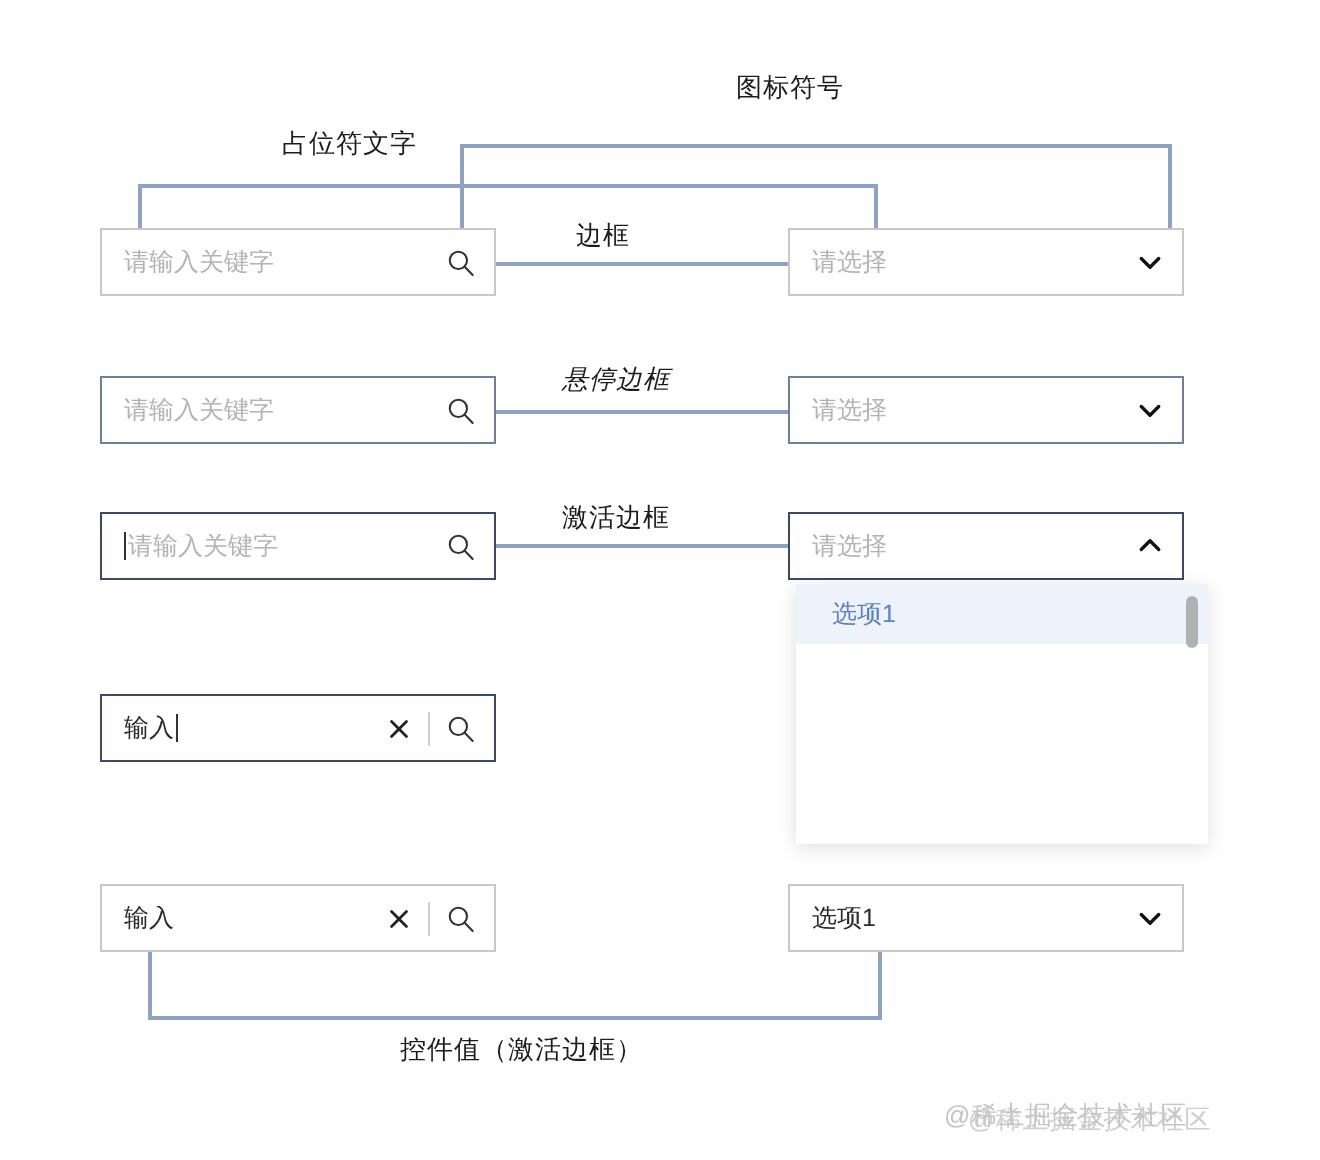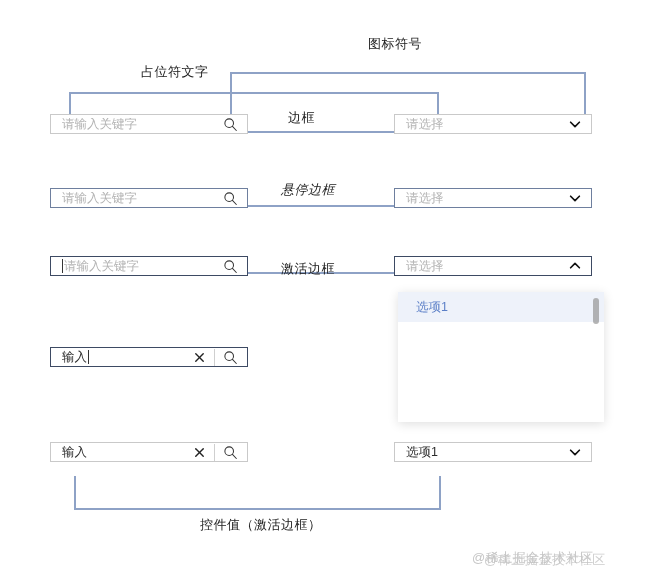--- a/index.html
+++ b/index.html
@@ -24,21 +24,21 @@
     position: absolute;
     font-size: 13px;
     color: #1c1c1c;
     white-space: nowrap;
     letter-spacing: .5px;
   }
 
   
   .field {
     position: absolute;
-    height: 20px;
+    height: 34px;
     background: #ffffff;
     border: 1px solid #c9c9c9;
     display: flex;
     align-items: center;
     padding: 0 9px 0 11px;
   }
   .field.hover  { border-color: #6e7f9e; }
   .field.active { border-color: #3d4a63; }
 
   .ph {
@@ -132,21 +132,21 @@
   <div class="conn h" style="left:248px; top:272px; width:146px;"></div>
 
   <div class="conn v" style="left:74px; top:476px; height:34px;"></div>
   <div class="conn h" style="left:74px; top:508px; width:367px;"></div>
   <div class="conn v" style="left:439px; top:476px; height:34px;"></div>
 
   <div class="anno" style="left:368px; top:35px;">图标符号</div>
   <div class="anno" style="left:114px; top:63px;margin-left:27px;">占位符文字</div>
   <div class="anno" style="left:288px; top:109px;">边框</div>
   <div class="anno" style="left:281px; top:181px;font-style:italic;">悬停边框</div>
-  <div class="anno" style="left:281px; top:260px;text-align:right;">激活边框</div>
+  <div class="anno" style="left:281px; top:250px;text-align:right;">激活边框</div>
   <div class="anno" style="left:200px; top:516px;">控件值（激活边框）</div>
 
   <div class="field" style="left:50px; top:114px; width:198px;">
     <span class="ph">请输入关键字</span>
     <span class="ico">
       <svg width="15" height="15" viewBox="0 0 16 16">
           <circle cx="6.6" cy="6.6" r="4.6" fill="none" stroke="#333" stroke-width="1.1"></circle>
           <line x1="10.1" y1="10.1" x2="14.2" y2="14.4" stroke="#333" stroke-width="1.1" stroke-linecap="round"></line>
         </svg>
     </span>

